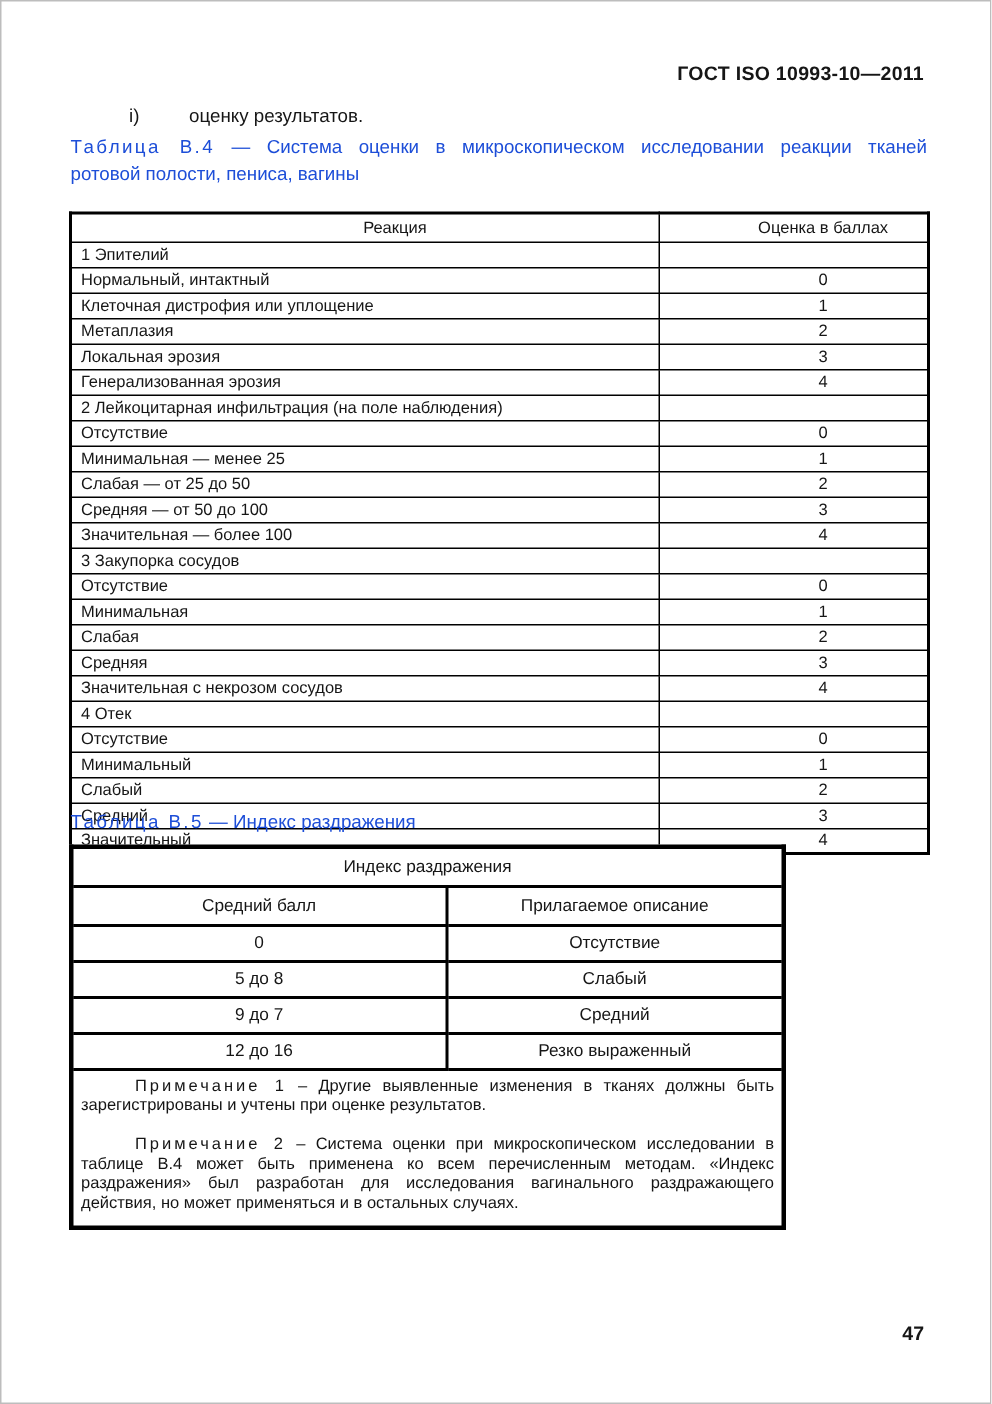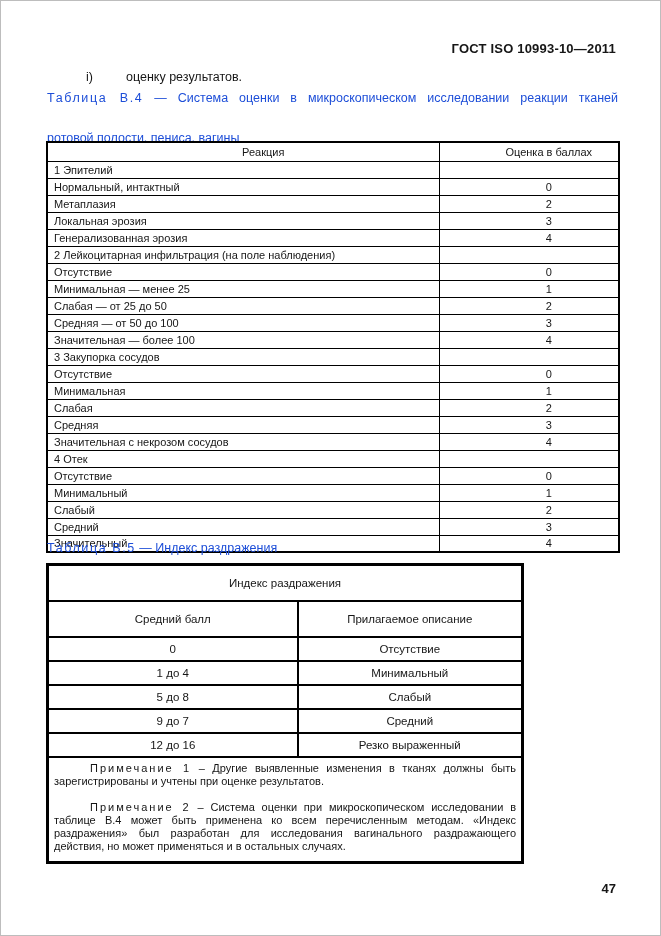--- a/index.html
+++ b/index.html
@@ -16,21 +16,21 @@
   .std-header {
     position:absolute; top:40px; right:44px;
     font-size:13px; font-weight:bold; letter-spacing:.2px;
   }
   .list-line { position:absolute; top:69px; left:85px; font-size:12.5px; }
   .list-marker { display:inline-block; width:40px; }
 
   .caption { font-size:12.5px; color:#1d4ed8; }
   .cap-b4 { position:absolute; top:90px; left:46px; width:571px; line-height:14px; }
   .cap-justify { text-align:justify; text-align-last:justify; }
-  .cap-line2 { margin-top:26px; text-align:left; text-align-last:left; }
+  .cap-line2 { margin-top:4px; text-align:left; text-align-last:left; }
   .spaced { letter-spacing:1.6px; }
   .cap-b5 { position:absolute; top:540px; left:46px; }
 
   table { border-collapse:collapse; table-layout:fixed; background:#fff; }
 
   .t4 { position:absolute; left:45px; top:140px; width:572px; border:2px solid #000; }
   .t4 th, .t4 td {
     border:1px solid #000; font-weight:normal;
     font-size:11px; line-height:12px; vertical-align:middle;
     overflow:hidden; white-space:nowrap;padding-left:40px;
@@ -38,21 +38,21 @@
   .t4 th { height:19px; text-align:center; }
   .t4 td { height:17px; }
   .t4 td.rx { text-align:left; padding:0 4px 0 6px; }
   .t4 td.sc { text-align:center; }
 
   .t5 { position:absolute; left:45px; top:562px; width:475px; border:3px solid #000; }
   .t5 th, .t5 td {
     border:2px solid #000; font-weight:normal;
     font-size:11.5px; text-align:center; vertical-align:middle;
   }
-  .t5 th { height:36px; }
+  .t5 th { height:26px; }
   .t5 td { height:24px; }
   .t5 td.notes-cell {
     height:88px; text-align:left; vertical-align:top;
     padding:4px 5px 8px 5px;
   }
   .note { font-size:11px; line-height:13px; text-align:justify; text-indent:36px; color:#151515; }
   .note + .note { margin-top:13px; }
   .note-label { letter-spacing:2px; }
 
   .pageno { position:absolute; top:880px; right:44px; font-size:13px; font-weight:bold; }
@@ -104,20 +104,24 @@
     <tbody id="t4-body">
         <tr>
           <td class="rx">1 Эпителий</td>
           <td class="sc"></td>
         </tr>
         <tr>
           <td class="rx">Нормальный, интактный</td>
           <td class="sc">0</td>
         </tr>
         <tr>
+          <td class="rx">Клеточная дистрофия или уплощение</td>
+          <td class="sc">1</td>
+        </tr>
+        <tr>
           <td class="rx">Метаплазия</td>
           <td class="sc">2</td>
         </tr>
         <tr>
           <td class="rx">Локальная эрозия</td>
           <td class="sc">3</td>
         </tr>
         <tr>
           <td class="rx">Генерализованная эрозия</td>
           <td class="sc">4</td>
@@ -213,24 +217,20 @@
       </tr>
       <tr>
         <th>Средний балл</th>
         <th>Прилагаемое описание</th>
       </tr>
     </thead>
     <tbody id="t5-body">
         <tr>
           <td>0</td>
           <td>Отсутствие</td>
-        </tr>
-        <tr>
-          <td>1 до 4</td>
-          <td>Минимальный</td>
         </tr>
         <tr>
           <td>5 до 8</td>
           <td>Слабый</td>
         </tr>
         <tr>
           <td>9 до 7</td>
           <td>Средний</td>
         </tr>
         <tr>

